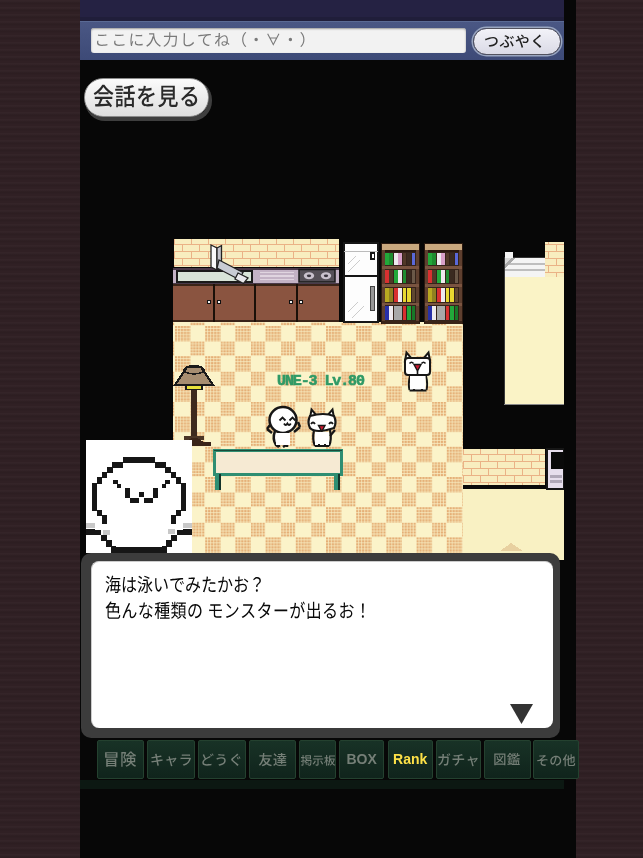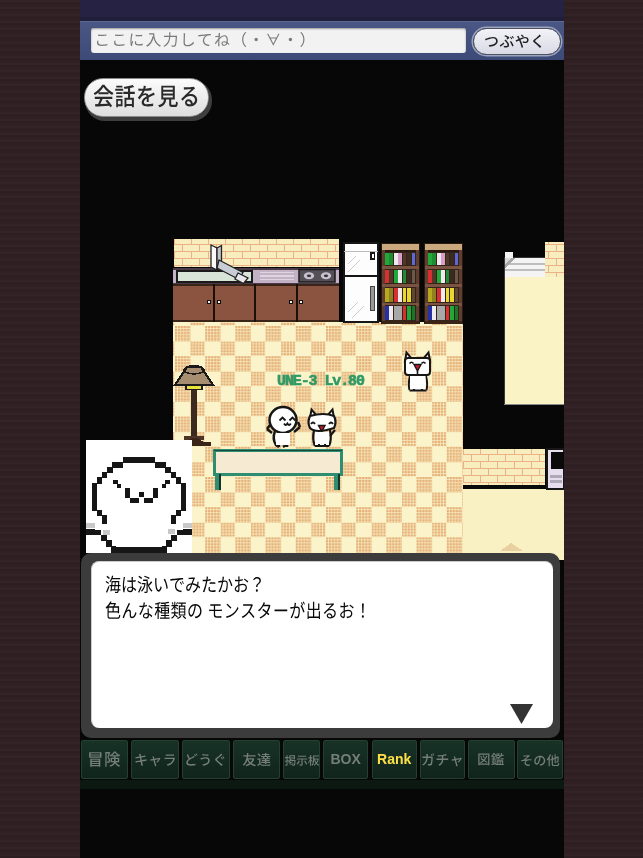--- a/index.html
+++ b/index.html
@@ -1,19 +1,19 @@
 <!DOCTYPE html>
 <html><head><meta charset="utf-8"><style>
 
 html,body{margin:0;padding:0;}
 body{width:643px;height:858px;overflow:hidden;position:relative;
  background:#302024;
  background-image:repeating-linear-gradient(180deg,rgba(255,255,255,0.02) 0px,rgba(255,255,255,0.02) 1px,rgba(0,0,0,0.07) 3px,rgba(0,0,0,0.07) 4px,rgba(0,0,0,0) 5px,rgba(0,0,0,0) 7px);
  font-family:"Liberation Sans",sans-serif;}
-#game{position:absolute;left:80px;top:0;width:484px;height:858px;background:#070707;}
+#game{position:absolute;left:80px;top:0;width:484px;height:858px;background:#070707;padding-left:12px;}
 
 </style></head><body>
 
 <div id="game">
 
 <div style="position:absolute;left:0;top:0;width:484px;height:17px;background:#252243"></div>
     <div style="position:absolute;left:0;top:17px;width:484px;height:4px;background:#201E3A"></div>
 
 <div style="position:absolute;left:0;top:21px;width:484px;height:39px;background:linear-gradient(180deg,#4A5784,#3D4A77);border-top:1.5px solid #5A6A94;box-sizing:border-box"></div>
 
@@ -321,21 +321,21 @@
     </svg>
 
 <svg style="position:absolute;left:25px;top:599.5px;" width="268" height="23" viewBox="0 -17.5 268 22.8">
       <path d="M7.8 -5.6H3.8V-8.6H7.8ZM9.0 -5.6V-8.6H13.2V-5.6ZM5.4 -13.9C4.5 -12.3 2.8 -10.2 0.6 -8.7C0.9 -8.5 1.3 -8.1 1.5 -7.8C1.9 -8.1 2.2 -8.3 2.6 -8.6V-1.3C2.6 0.7 3.4 1.1 6.1 1.1C6.7 1.1 11.9 1.1 12.5 1.1C15.0 1.1 15.5 0.4 15.8 -2.0C15.4 -2.1 14.9 -2.3 14.6 -2.5C14.4 -0.4 14.1 -0.0 12.5 -0.0C11.4 -0.0 6.9 -0.0 6.0 -0.0C4.2 -0.0 3.8 -0.3 3.8 -1.3V-4.5H13.2V-3.8H14.5V-9.8H9.8C10.4 -10.5 10.9 -11.4 11.4 -12.3L10.5 -12.8L10.3 -12.8H6.2L6.8 -13.7ZM3.8 -9.8H3.8C4.4 -10.4 4.9 -11.0 5.4 -11.7H9.6C9.2 -11.0 8.8 -10.3 8.3 -9.8Z M25.9 -12.2 24.5 -12.8C24.3 -12.4 24.1 -11.9 23.9 -11.6C23.0 -10.0 19.4 -3.2 18.2 0.1L19.6 0.6C19.8 -0.2 20.5 -2.1 21.0 -3.1C21.6 -4.4 22.9 -5.8 24.2 -5.8C25.0 -5.8 25.4 -5.3 25.4 -4.6C25.5 -3.7 25.4 -2.4 25.5 -1.5C25.5 -0.5 26.1 0.6 27.9 0.6C30.3 0.6 31.7 -1.2 32.5 -3.9L31.4 -4.8C31.0 -3.0 29.9 -0.8 28.1 -0.8C27.4 -0.8 26.8 -1.1 26.8 -1.9C26.7 -2.7 26.7 -4.0 26.7 -5.0C26.6 -6.3 25.8 -7.0 24.8 -7.0C24.0 -7.0 23.1 -6.7 22.3 -6.0C23.2 -7.6 24.7 -10.3 25.4 -11.4C25.6 -11.7 25.8 -12.0 25.9 -12.2Z M48.4 -7.6 49.2 -8.6C48.4 -9.2 46.5 -10.3 45.3 -10.8L44.7 -9.8C45.8 -9.3 47.5 -8.3 48.4 -7.6ZM44.1 -2.7 44.1 -2.0C44.1 -1.1 43.6 -0.3 42.2 -0.3C41.0 -0.3 40.3 -0.9 40.3 -1.7C40.3 -2.4 41.2 -3.0 42.4 -3.0C43.0 -3.0 43.5 -2.9 44.1 -2.7ZM45.1 -8.0H43.8C43.9 -6.8 44.0 -5.2 44.0 -3.8C43.5 -4.0 43.0 -4.0 42.4 -4.0C40.5 -4.0 39.1 -3.1 39.1 -1.5C39.1 0.1 40.6 0.8 42.4 0.8C44.5 0.8 45.3 -0.2 45.3 -1.6L45.3 -2.2C46.4 -1.7 47.2 -1.0 48.0 -0.3L48.7 -1.5C47.8 -2.2 46.7 -3.0 45.2 -3.5L45.1 -6.2C45.1 -6.8 45.1 -7.3 45.1 -8.0ZM41.2 -13.1 39.8 -13.2C39.8 -12.3 39.5 -11.3 39.3 -10.4C38.6 -10.3 38.0 -10.3 37.4 -10.3C36.7 -10.3 36.0 -10.3 35.4 -10.4L35.5 -9.2C36.1 -9.1 36.8 -9.1 37.4 -9.1C37.9 -9.1 38.4 -9.1 38.9 -9.2C38.1 -7.2 36.7 -4.6 35.4 -3.0L36.6 -2.3C37.9 -4.1 39.4 -7.0 40.2 -9.3C41.3 -9.5 42.3 -9.7 43.2 -9.9L43.2 -11.2C42.3 -10.9 41.5 -10.7 40.6 -10.5C40.9 -11.5 41.1 -12.5 41.2 -13.1Z M57.8 -8.8V-3.5H61.3V-2.3H57.7V-1.4H61.3V-0.0H56.7V1.0H66.6V-0.0H62.5V-1.4H66.1V-2.3H62.5V-3.5H66.0V-8.8H62.5V-9.9H66.3V-11.0H62.5V-12.2C63.9 -12.3 65.2 -12.5 66.3 -12.7L65.5 -13.7C63.7 -13.2 60.2 -13.0 57.4 -12.9C57.6 -12.6 57.7 -12.2 57.7 -11.9C58.9 -11.9 60.1 -12.0 61.3 -12.1V-11.0H57.2V-9.9H61.3V-8.8ZM58.9 -5.8H61.3V-4.5H58.9ZM62.5 -5.8H64.8V-4.5H62.5ZM58.9 -7.9H61.3V-6.6H58.9ZM62.5 -7.9H64.8V-6.6H62.5ZM56.7 -13.6C55.4 -13.1 53.3 -12.6 51.4 -12.3C51.6 -12.0 51.7 -11.6 51.8 -11.3C52.5 -11.4 53.4 -11.6 54.2 -11.7V-9.2H51.5V-8.1H54.0C53.4 -6.2 52.2 -4.0 51.2 -2.8C51.4 -2.5 51.7 -2.0 51.8 -1.7C52.6 -2.7 53.5 -4.4 54.2 -6.0V1.3H55.4V-5.8C56.0 -5.1 56.6 -4.2 56.9 -3.8L57.7 -4.8C57.3 -5.1 55.9 -6.6 55.4 -7.0V-8.1H57.5V-9.2H55.4V-12.0C56.2 -12.2 56.9 -12.4 57.5 -12.7Z M74.2 -13.5C74.0 -12.9 73.6 -12.0 73.2 -11.5L74.1 -11.2C74.4 -11.7 74.8 -12.5 75.2 -13.2ZM68.8 -13.1C69.2 -12.5 69.6 -11.7 69.7 -11.2L70.6 -11.6C70.5 -12.1 70.1 -12.9 69.6 -13.5ZM77.2 -7.0H81.7V-5.4H77.2ZM77.2 -4.5H81.7V-2.8H77.2ZM77.2 -9.5H81.7V-7.9H77.2ZM77.6 -1.6C76.9 -0.8 75.6 0.0 74.4 0.5C74.6 0.7 75.0 1.1 75.2 1.3C76.4 0.8 77.8 -0.1 78.7 -0.9ZM80.0 -0.8C81.0 -0.2 82.2 0.7 82.8 1.3L83.7 0.6C83.1 0.0 81.9 -0.9 80.9 -1.5ZM71.4 -6.0V-4.7H68.5V-3.6H71.3C71.2 -2.3 70.6 -0.9 68.2 0.1C68.4 0.3 68.7 0.8 68.8 1.0C70.7 0.2 71.6 -0.8 72.0 -1.8C72.9 -1.1 74.0 -0.3 74.5 0.2L75.3 -0.6C74.6 -1.2 73.4 -2.2 72.4 -2.9C72.4 -3.1 72.4 -3.3 72.5 -3.6H75.5V-4.7H72.5V-6.0ZM71.4 -13.7V-10.9H68.5V-9.9H71.0C70.3 -8.9 69.2 -7.8 68.2 -7.2C68.4 -7.0 68.8 -6.7 68.9 -6.4C69.8 -7.0 70.7 -7.9 71.4 -8.8V-6.4H72.5V-8.7C73.3 -8.1 74.4 -7.3 74.8 -6.8L75.5 -7.8C75.1 -8.1 73.1 -9.3 72.5 -9.7V-9.9H75.4V-10.9H72.5V-13.7ZM76.1 -10.5V-1.9H82.8V-10.5H79.5L80.0 -12.0H83.4V-13.1H75.5V-12.0H78.7C78.6 -11.5 78.4 -10.9 78.3 -10.5Z M92.4 -10.6C92.2 -9.1 91.8 -7.5 91.4 -6.1C90.6 -3.3 89.7 -2.2 88.9 -2.2C88.2 -2.2 87.2 -3.2 87.2 -5.2C87.2 -7.5 89.2 -10.2 92.4 -10.6ZM93.7 -10.6C96.5 -10.4 98.1 -8.3 98.1 -5.8C98.1 -3.0 96.0 -1.4 93.9 -0.9C93.6 -0.8 93.0 -0.8 92.5 -0.7L93.3 0.5C97.2 0.0 99.5 -2.3 99.5 -5.8C99.5 -9.1 97.0 -11.8 93.2 -11.8C89.1 -11.8 86.0 -8.7 86.0 -5.1C86.0 -2.4 87.4 -0.7 88.9 -0.7C90.4 -0.7 91.7 -2.5 92.7 -5.9C93.2 -7.4 93.5 -9.1 93.7 -10.6Z M107.4 -7.0V-5.6C107.9 -5.7 108.5 -5.7 108.9 -5.7H112.2V-2.0C112.2 -0.6 113.0 0.2 115.4 0.2C117.0 0.2 118.6 0.2 119.9 0.1L120.0 -1.3C118.5 -1.1 117.2 -1.1 115.6 -1.1C114.1 -1.1 113.5 -1.6 113.5 -2.4V-5.7H119.1C119.5 -5.7 120.1 -5.7 120.5 -5.7V-7.0C120.1 -7.0 119.4 -6.9 119.1 -6.9H113.5V-10.4H117.8C118.4 -10.4 118.8 -10.4 119.2 -10.4V-11.7C118.8 -11.7 118.3 -11.6 117.8 -11.6C116.6 -11.6 111.1 -11.6 110.0 -11.6C109.4 -11.6 108.9 -11.7 108.5 -11.7V-10.4C108.9 -10.4 109.4 -10.4 110.0 -10.4H112.2V-6.9H108.9C108.5 -6.9 107.8 -7.0 107.4 -7.0Z M126.1 -12.1 125.2 -11.1C126.4 -10.3 128.5 -8.5 129.3 -7.6L130.3 -8.7C129.4 -9.6 127.3 -11.3 126.1 -12.1ZM124.7 -1.0 125.6 0.3C128.3 -0.2 130.4 -1.2 132.1 -2.2C134.6 -3.8 136.5 -6.1 137.6 -8.1L136.8 -9.5C135.9 -7.5 133.9 -5.0 131.3 -3.4C129.8 -2.5 127.6 -1.5 124.7 -1.0Z M152.5 -11.0 151.7 -11.7C151.4 -11.6 151.0 -11.6 150.4 -11.6C149.8 -11.6 144.7 -11.6 144.0 -11.6C143.6 -11.6 142.6 -11.6 142.4 -11.6V-10.1C142.6 -10.2 143.5 -10.2 144.0 -10.2C144.6 -10.2 149.9 -10.2 150.5 -10.2C150.1 -8.9 148.9 -6.9 147.7 -5.6C146.0 -3.7 143.6 -1.8 140.9 -0.7L142.0 0.4C144.4 -0.7 146.7 -2.6 148.4 -4.5C150.1 -3.0 151.9 -1.0 153.0 0.4L154.1 -0.5C153.1 -1.8 151.0 -4.0 149.3 -5.5C150.5 -7.0 151.5 -8.9 152.1 -10.3C152.2 -10.5 152.4 -10.9 152.5 -11.0Z M165.0 -13.0 163.5 -13.4C163.4 -13.0 163.2 -12.4 163.0 -12.1C162.2 -10.6 160.6 -8.2 157.7 -6.4L158.8 -5.5C160.7 -6.8 162.1 -8.4 163.2 -9.9H168.8C168.4 -8.5 167.6 -6.8 166.5 -5.3C165.4 -6.1 164.1 -6.9 163.0 -7.6L162.2 -6.6C163.2 -6.0 164.5 -5.1 165.7 -4.3C164.2 -2.7 162.1 -1.2 159.3 -0.3L160.5 0.7C163.2 -0.3 165.3 -1.8 166.7 -3.5C167.4 -2.9 168.0 -2.4 168.5 -2.0L169.5 -3.1C169.0 -3.5 168.3 -4.0 167.6 -4.6C168.9 -6.2 169.8 -8.2 170.2 -9.7C170.3 -9.9 170.5 -10.3 170.6 -10.6L169.5 -11.2C169.2 -11.1 168.9 -11.1 168.4 -11.1H164.0L164.3 -11.7C164.5 -12.0 164.8 -12.5 165.0 -13.0Z M174.8 -7.1V-5.5C175.3 -5.6 176.2 -5.6 177.1 -5.6C178.3 -5.6 184.9 -5.6 186.1 -5.6C186.9 -5.6 187.6 -5.5 187.9 -5.5V-7.1C187.5 -7.1 186.9 -7.1 186.1 -7.1C184.9 -7.1 178.3 -7.1 177.1 -7.1C176.1 -7.1 175.3 -7.1 174.8 -7.1Z M202.7 -10.9 201.5 -10.4C202.6 -9.0 203.9 -6.1 204.4 -4.4L205.7 -5.0C205.1 -6.6 203.7 -9.6 202.7 -10.9ZM202.9 -13.3 202.0 -12.9C202.4 -12.3 203.0 -11.3 203.3 -10.6L204.2 -11.0C203.9 -11.7 203.3 -12.7 202.9 -13.3ZM204.7 -14.0 203.8 -13.6C204.3 -13.0 204.8 -12.0 205.2 -11.3L206.1 -11.7C205.8 -12.3 205.1 -13.4 204.7 -14.0ZM191.1 -9.2 191.2 -7.8C191.6 -7.8 192.3 -7.9 192.7 -8.0L194.8 -8.2C194.2 -6.0 193.0 -2.2 191.3 0.0L192.6 0.6C194.4 -2.2 195.5 -6.0 196.1 -8.3C196.8 -8.4 197.5 -8.4 197.9 -8.4C198.9 -8.4 199.6 -8.2 199.6 -6.6C199.6 -4.9 199.4 -2.7 198.9 -1.6C198.5 -0.9 198.0 -0.7 197.4 -0.7C196.9 -0.7 196.1 -0.9 195.4 -1.1L195.6 0.3C196.1 0.4 196.9 0.5 197.6 0.5C198.6 0.5 199.4 0.3 200.0 -0.8C200.6 -2.2 200.9 -4.8 200.9 -6.8C200.9 -9.0 199.7 -9.6 198.2 -9.6C197.8 -9.6 197.2 -9.6 196.4 -9.5L196.8 -11.8C196.9 -12.2 196.9 -12.5 197.0 -12.8L195.5 -13.0C195.5 -11.8 195.3 -10.6 195.0 -9.4C194.0 -9.3 193.1 -9.2 192.5 -9.2C192.0 -9.2 191.6 -9.2 191.1 -9.2Z M209.4 -12.3V-6.6H214.4V-0.9H210.0V-5.5H208.8V1.3H210.0V0.3H220.4V1.3H221.6V-5.5H220.4V-0.9H215.7V-6.6H221.0V-12.3H219.7V-7.8H215.7V-13.8H214.4V-7.8H210.6V-12.3Z M233.4 -0.5C233.0 -0.5 232.5 -0.4 232.0 -0.4C230.7 -0.4 229.8 -0.9 229.8 -1.7C229.8 -2.3 230.4 -2.8 231.2 -2.8C232.4 -2.8 233.2 -1.8 233.4 -0.5ZM227.7 -12.2 227.8 -10.8C228.1 -10.8 228.5 -10.9 228.9 -10.9C229.7 -10.9 233.0 -11.1 233.9 -11.1C233.1 -10.4 231.0 -8.6 230.1 -7.9C229.1 -7.1 227.0 -5.3 225.6 -4.2L226.6 -3.2C228.7 -5.3 230.1 -6.5 232.9 -6.5C235.0 -6.5 236.6 -5.3 236.6 -3.7C236.6 -2.3 235.9 -1.4 234.5 -0.9C234.3 -2.4 233.2 -3.8 231.2 -3.8C229.6 -3.8 228.6 -2.8 228.6 -1.6C228.6 -0.3 230.0 0.7 232.2 0.7C235.7 0.7 237.9 -1.0 237.9 -3.7C237.9 -5.9 236.0 -7.5 233.2 -7.5C232.5 -7.5 231.7 -7.5 230.9 -7.2C232.2 -8.3 234.5 -10.2 235.3 -10.8C235.6 -11.1 235.9 -11.3 236.2 -11.5L235.4 -12.4C235.3 -12.4 235.0 -12.3 234.6 -12.3C233.7 -12.2 229.8 -12.1 228.9 -12.1C228.6 -12.1 228.1 -12.1 227.7 -12.2Z M252.6 -11.4 252.0 -10.4C253.1 -9.8 254.9 -8.7 255.7 -7.9L256.4 -8.9C255.6 -9.6 253.8 -10.7 252.6 -11.4ZM246.1 -4.6 246.1 -1.7C246.1 -1.1 245.9 -0.9 245.5 -0.9C244.9 -0.9 243.7 -1.5 243.7 -2.3C243.7 -3.0 244.7 -4.0 246.1 -4.6ZM242.7 -10.2 242.7 -9.0C243.3 -8.9 243.9 -8.9 244.8 -8.9C245.2 -8.9 245.6 -8.9 246.1 -8.9L246.0 -6.8V-5.8C244.1 -5.0 242.4 -3.6 242.4 -2.2C242.4 -0.7 244.6 0.5 245.9 0.5C246.8 0.5 247.3 0.0 247.3 -1.5L247.2 -5.1C248.4 -5.5 249.6 -5.7 250.8 -5.7C252.4 -5.7 253.7 -5.0 253.7 -3.6C253.7 -2.0 252.4 -1.3 250.9 -1.0C250.3 -0.9 249.6 -0.9 249.0 -0.9L249.4 0.5C250.0 0.4 250.7 0.4 251.5 0.2C253.7 -0.3 255.0 -1.6 255.0 -3.6C255.0 -5.6 253.3 -6.9 250.9 -6.9C249.8 -6.9 248.5 -6.6 247.2 -6.3V-6.8L247.3 -9.1C248.5 -9.2 249.8 -9.4 250.7 -9.6L250.7 -10.9C249.8 -10.6 248.5 -10.4 247.3 -10.3L247.4 -12.0C247.4 -12.4 247.4 -12.9 247.5 -13.2H246.0C246.1 -12.9 246.1 -12.3 246.1 -12.0L246.1 -10.1C245.6 -10.1 245.2 -10.1 244.8 -10.1C244.2 -10.1 243.6 -10.1 242.7 -10.2Z M265.3 -4.0H266.4L266.7 -10.4L266.8 -12.3H264.9L265.0 -10.4ZM265.8 0.1C266.4 0.1 266.9 -0.3 266.9 -1.0C266.9 -1.7 266.4 -2.1 265.8 -2.1C265.3 -2.1 264.8 -1.7 264.8 -1.0C264.8 -0.3 265.3 0.1 265.8 0.1Z" fill="#0A0A0A" transform="scale(0.97,1.15)"></path>
     </svg>
 
 <svg style="position:absolute;left:430px;top:704px" width="23" height="20" viewBox="0 0 23 20">
       <polygon points="0,0 23,0 11.5,20" fill="#333"></polygon>
     </svg>
 
-<div style="position:absolute;left:0;top:740px;width:524px;height:40px">
+<div style="position:absolute;left:16px;top:740px;width:524px;height:40px">
 
 <div style="position:absolute;left:0.5px;top:0;width:47.5px;height:39px;background:linear-gradient(180deg,#183226,#10241C);border:1px solid #24412F;box-sizing:border-box;border-radius:2px"></div>
 <svg style="position:absolute;left:7.25px;top:9.6px;" width="36" height="20" viewBox="0 -15.2 36 19.8">
         <path d="M3.6 -9.9H12.9V-8.7H3.6ZM3.6 -12.0H12.9V-10.9H3.6ZM2.1 -13.1V-7.6H14.5V-13.1ZM4.7 -3.4H11.8V-2.4H4.7ZM4.7 -4.5V-5.5H11.8V-4.5ZM4.7 -1.3H11.8V-0.3H4.7ZM3.2 -6.6V1.4H4.7V0.9H11.8V1.4H13.3V-6.6Z M18.3 -13.2V1.4H19.6V-11.8H21.5C21.2 -10.7 20.7 -9.1 20.3 -8.0C21.4 -6.8 21.7 -5.7 21.7 -4.9C21.7 -4.4 21.6 -4.1 21.4 -3.9C21.3 -3.8 21.1 -3.7 20.9 -3.7C20.6 -3.7 20.3 -3.7 19.9 -3.8C20.2 -3.4 20.3 -2.8 20.3 -2.4C20.7 -2.4 21.1 -2.4 21.5 -2.4C21.8 -2.5 22.1 -2.6 22.4 -2.7C22.9 -3.1 23.1 -3.8 23.1 -4.7C23.1 -5.7 22.8 -6.8 21.6 -8.1C22.2 -9.5 22.8 -11.3 23.3 -12.7L22.3 -13.3L22.0 -13.2ZM23.6 -7.5V-3.1H26.9C26.4 -1.8 25.3 -0.6 22.4 0.3C22.7 0.6 23.1 1.2 23.3 1.5C26.0 0.6 27.3 -0.7 28.0 -2.1C29.0 -0.1 30.4 0.8 32.2 1.5C32.4 1.0 32.8 0.5 33.1 0.1C31.3 -0.4 30.0 -1.2 29.0 -3.1H32.2V-7.5H28.5V-8.7H31.1V-9.6C31.5 -9.3 32.0 -9.1 32.4 -8.9C32.6 -9.3 32.9 -9.9 33.2 -10.2C31.5 -10.9 29.7 -12.3 28.5 -13.9H27.0C26.2 -12.5 24.4 -10.8 22.5 -10.0C22.8 -9.7 23.1 -9.1 23.3 -8.7C23.8 -9.0 24.3 -9.3 24.7 -9.6V-8.7H27.1V-7.5ZM27.8 -12.6C28.5 -11.7 29.4 -10.8 30.5 -10.0H25.3C26.4 -10.8 27.2 -11.7 27.8 -12.6ZM25.0 -6.3H27.1V-5.0L27.1 -4.4H25.0ZM28.5 -6.3H30.8V-4.4H28.5L28.5 -5.0Z" fill="#757F77" transform="scale(1.0,1.0)"></path>
       </svg>
 
 <div style="position:absolute;left:51px;top:0;width:48px;height:39px;background:linear-gradient(180deg,#183226,#10241C);border:1px solid #24412F;box-sizing:border-box;border-radius:2px"></div>
 <svg style="position:absolute;left:53.55px;top:11.9px;" width="45" height="17" viewBox="0 -12.9 45 16.8">
         <path d="M1.4 -3.9 1.7 -2.5C2.0 -2.5 2.5 -2.6 3.0 -2.7C3.7 -2.8 5.1 -3.1 6.6 -3.3L7.1 -0.6C7.2 -0.2 7.3 0.2 7.3 0.7L8.9 0.4C8.8 0.0 8.7 -0.5 8.6 -0.9L8.0 -3.6L11.3 -4.1C11.8 -4.2 12.3 -4.3 12.7 -4.3L12.4 -5.8C12.0 -5.7 11.6 -5.6 11.0 -5.4L7.8 -4.9L7.3 -7.4L10.3 -7.9C10.7 -8.0 11.2 -8.1 11.5 -8.1L11.2 -9.5C10.9 -9.5 10.5 -9.4 10.0 -9.3C9.5 -9.2 8.3 -9.0 7.0 -8.8L6.8 -10.2C6.7 -10.5 6.7 -10.9 6.6 -11.2L5.0 -10.9C5.2 -10.6 5.2 -10.3 5.3 -9.9L5.6 -8.5C4.3 -8.3 3.2 -8.2 2.6 -8.1C2.2 -8.1 1.8 -8.1 1.4 -8.0L1.7 -6.5C2.2 -6.6 2.5 -6.7 2.9 -6.7L5.9 -7.2L6.4 -4.6L2.7 -4.1C2.3 -4.0 1.8 -4.0 1.4 -3.9Z M26.5 -6.7 25.6 -7.3C25.5 -7.2 25.2 -7.2 25.0 -7.1C24.5 -7.0 22.3 -6.6 20.4 -6.2L20.0 -7.7C19.9 -8.1 19.8 -8.4 19.8 -8.7L18.3 -8.3C18.4 -8.1 18.6 -7.8 18.7 -7.4L19.1 -6.0L17.5 -5.7C17.1 -5.6 16.7 -5.6 16.3 -5.5L16.6 -4.2L19.4 -4.8C19.9 -2.8 20.5 -0.4 20.7 0.2C20.9 0.6 20.9 1.0 21.0 1.3L22.5 1.0C22.4 0.7 22.2 0.2 22.1 -0.1C21.9 -0.7 21.3 -3.1 20.7 -5.0L24.5 -5.8C24.1 -5.0 23.1 -3.8 22.3 -3.1L23.5 -2.5C24.5 -3.5 25.9 -5.5 26.5 -6.7Z M31.8 -10.6V-9.1C32.2 -9.1 32.7 -9.2 33.1 -9.2C33.9 -9.2 37.8 -9.2 38.6 -9.2C39.0 -9.2 39.6 -9.1 40.0 -9.1V-10.6C39.6 -10.5 39.0 -10.5 38.6 -10.5C37.8 -10.5 33.9 -10.5 33.1 -10.5C32.7 -10.5 32.2 -10.5 31.8 -10.6ZM41.1 -6.7 40.1 -7.3C39.9 -7.3 39.5 -7.2 39.2 -7.2C38.4 -7.2 32.8 -7.2 32.0 -7.2C31.6 -7.2 31.1 -7.2 30.5 -7.3V-5.8C31.1 -5.9 31.7 -5.9 32.0 -5.9C33.0 -5.9 38.4 -5.9 39.1 -5.9C38.9 -5.0 38.4 -3.9 37.6 -3.1C36.4 -1.9 34.7 -1.0 32.7 -0.6L33.8 0.7C35.6 0.2 37.3 -0.7 38.8 -2.3C39.8 -3.4 40.4 -4.9 40.8 -6.2C40.9 -6.3 41.0 -6.6 41.1 -6.7Z" fill="#757F77" transform="scale(1.0,1.0)"></path>
       </svg>

